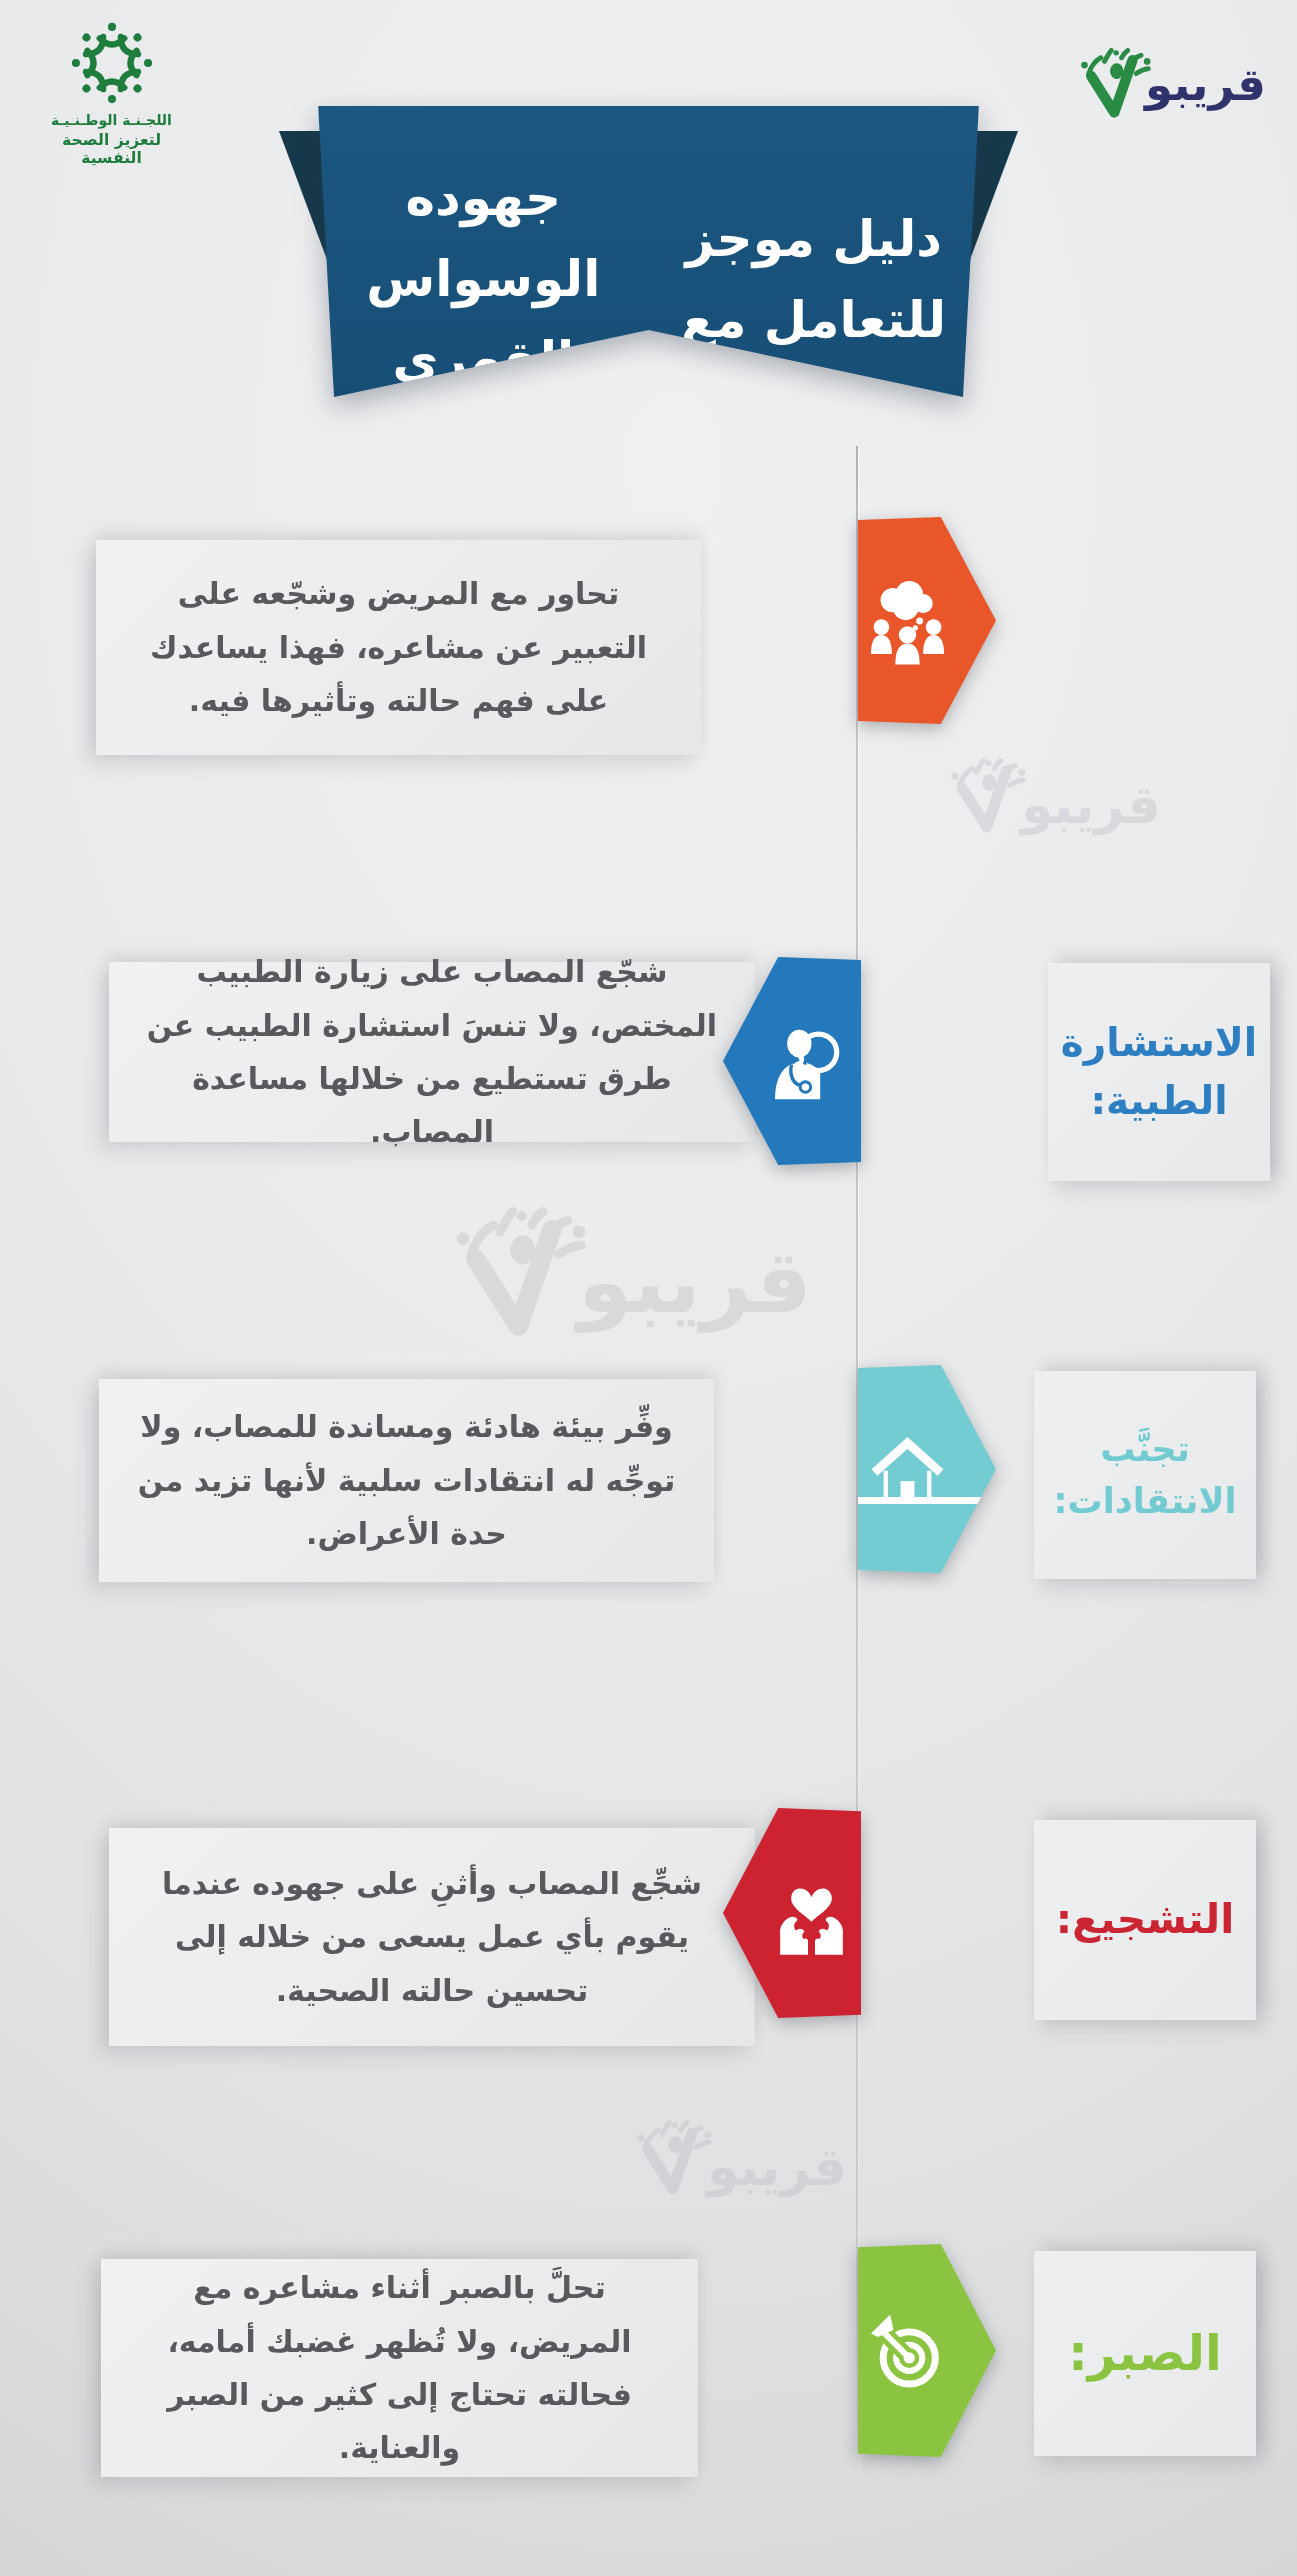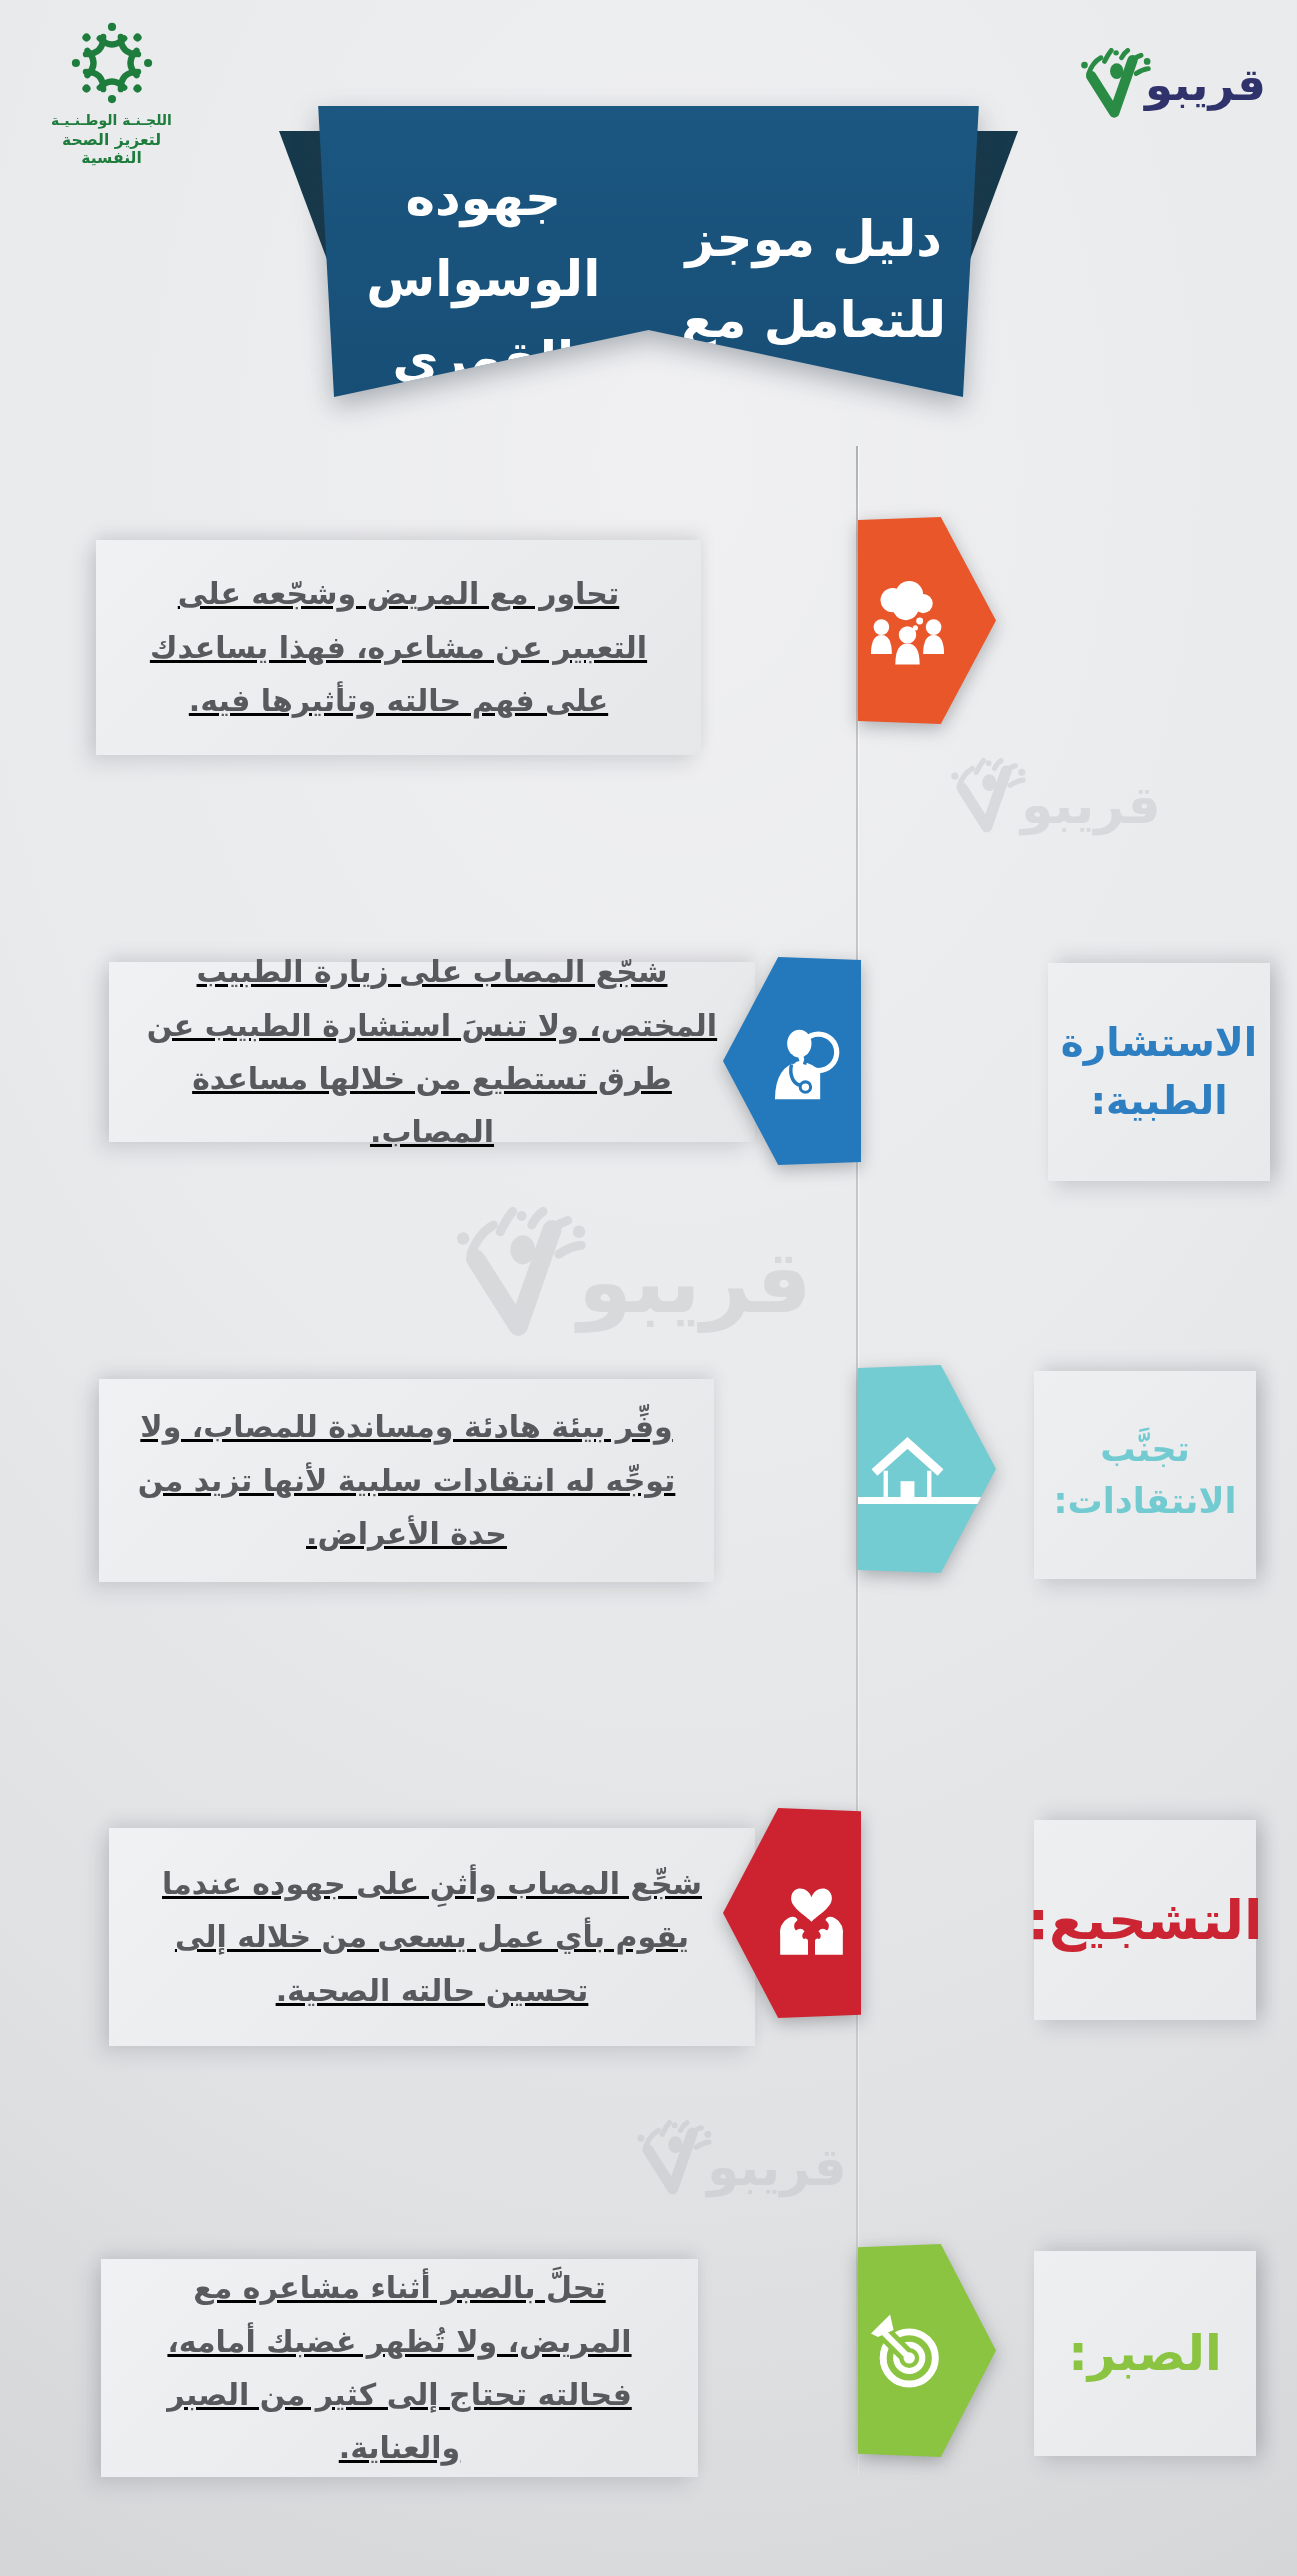--- a/index.html
+++ b/index.html
@@ -26,21 +26,21 @@
   .bannerwrap{position:absolute;left:0;top:0;width:100%;height:100%;filter:drop-shadow(0 10.4px 13.5px rgba(40,55,70,.35));}
   .banner .t{color:#fff;font-weight:bold;font-size:50px;line-height:1.62;text-align:center;width:100%;}
   
   .vline{position:absolute;left:856px;top:446px;width:1.6px;height:2028px;
     background:linear-gradient(180deg,#aeafb1 0%,#c3c4c6 6%,#c9cacc 90%,rgba(201,202,204,0) 100%);}
   .vline::after{content:'';position:absolute;left:1.6px;top:0;width:1px;height:100%;
     background:linear-gradient(180deg,rgba(255,255,255,.8),rgba(255,255,255,.25));}
   
   .textcard{position:absolute;background:linear-gradient(135deg,#f0f1f3 0%,#eaebed 60%,#e6e7e9 100%);
     box-shadow:0 -7.3px 14.5px rgba(90,95,100,.14), -9.3px 9.3px 17.7px rgba(90,95,100,.16);
-    display:flex;align-items:center;justify-content:center;box-sizing:border-box;padding:21px 36px;z-index:2;text-decoration:underline;}
+    display:flex;align-items:center;justify-content:center;box-sizing:border-box;padding:21px 36px;z-index:2;}
   .textcard p{margin:0;width:100%;text-align:center;color:#58595d;font-weight:bold;font-size:30px;line-height:1.78;}
   .headcard{position:absolute;background:linear-gradient(135deg,#eeeff1 0%,#e8e9eb 100%);
     box-shadow:8.3px -7.3px 15.6px rgba(90,95,100,.18), 7.3px 10.4px 16.6px rgba(90,95,100,.16);
     display:flex;align-items:center;justify-content:center;box-sizing:border-box;padding:10.4px;z-index:2;}
   .heading{margin:0;font-weight:bold;text-align:center;line-height:1.5;}
   
   .badgewrap{position:absolute;filter:drop-shadow(0 5.2px 8.3px rgba(50,55,60,.35));z-index:5;}
   .badge{position:relative;width:138px;height:100%;}
   .badge.point-right{clip-path:polygon(0 1.5%,60% 0,100% 50%,60% 100%,0 98.5%);}
   .badge.point-left{clip-path:polygon(100% 1.5%,40% 0,0 50%,40% 100%,100% 98.5%);}
@@ -67,21 +67,21 @@
   .bw1{left:858px;top:517px;height:207px;}
   .bw2{left:723px;top:957px;height:208px;}
   .bw3{left:858px;top:1365px;height:208px;}
   .bw4{left:723px;top:1808px;height:210px;}
   .bw5{left:858px;top:2244px;height:213px;}
   .hc1{left:1034px;top:543px;width:222px;height:156px;}
   .hc2{left:1048px;top:963px;width:222px;height:218px;}
   .hc3{left:1034px;top:1371px;width:222px;height:208px;}
   .hc4{left:1034px;top:1820px;width:222px;height:200px;}
   .hc5{left:1034px;top:2251px;width:222px;height:205px;}
-  .h1{font-size:54px;}.h2{font-size:39px;}.h3{font-size:35px;}.h4{font-size:54px;}.h5{font-size:49px;}
+  .h1{font-size:54px;}.h2{font-size:39px;}.h3{font-size:35px;}.h4{font-size:41px;}.h5{font-size:49px;}
 </style>
 </head>
 <body>
 
 <div id="page">
 
   <div class="ncmh" style="color: rgb(30, 124, 61);">
     <svg viewBox="0 0 100 100">
       <g>
         <g fill="none" stroke="#1e7c3d" stroke-width="7" stroke-linecap="round">

